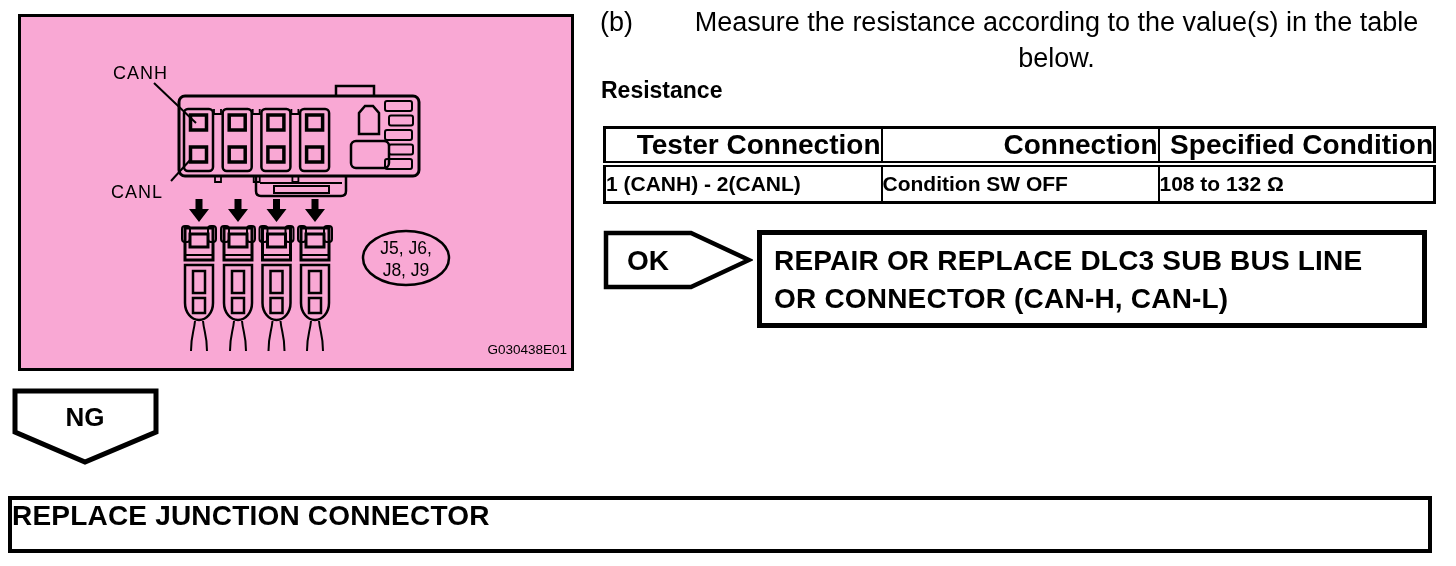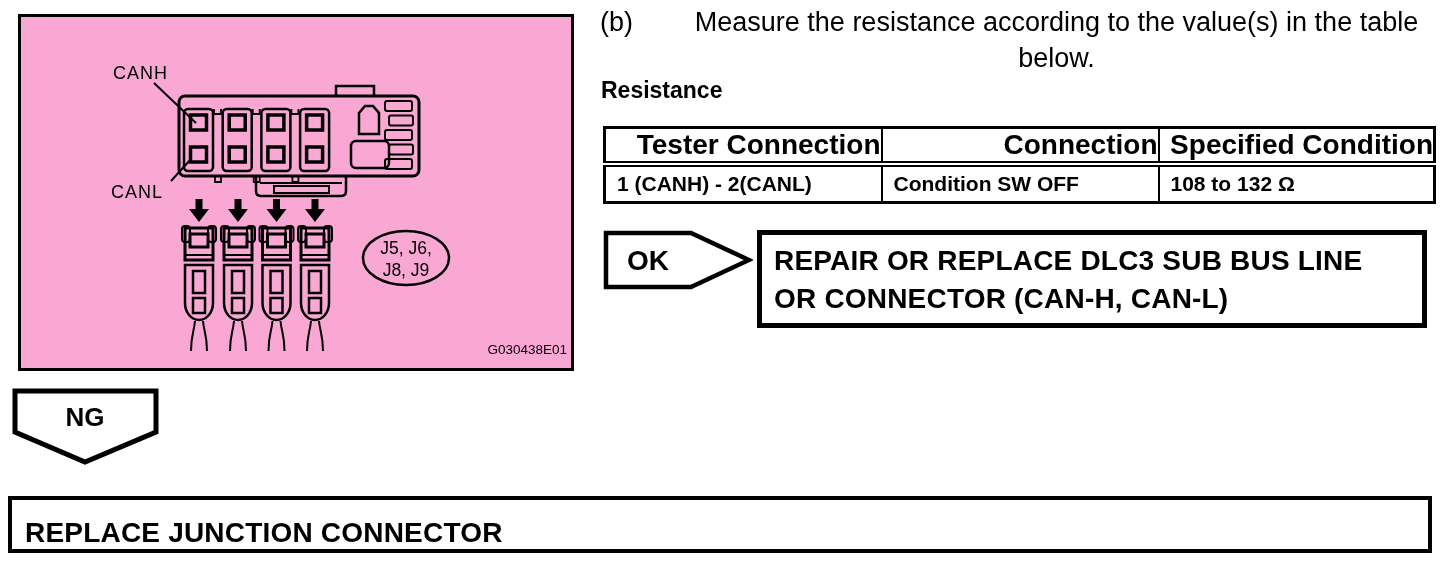--- a/index.html
+++ b/index.html
@@ -39,43 +39,43 @@
   }
   .spec-table th, .spec-table td {
     border-left:2px solid #000; border-right:2px solid #000;
     overflow:hidden; white-space:nowrap;
   }
   .spec-table th {
     height:33px; text-align:right; vertical-align:middle;
     border-bottom:6px double #000; font-size:28px;
   }
   .spec-table td {
-    height:38px; text-align:left; vertical-align:middle; padding-left:11px;
+    height:38px; text-align:left; vertical-align:middle; 
   }
 
   
   .ok-shape { left:603px; top:230px; width:150px; height:60px; }
   .shape-label {
     font-family:"Liberation Sans", sans-serif; font-weight:bold; fill:#000;
   }
   .repair-box {
     left:757px; top:230px; width:670px; height:98px;
     border:5px solid #000; padding:7px 12px 0 12px;
     font-size:28px; font-weight:bold; line-height:38px;
     letter-spacing:0.2px; white-space:nowrap;
   }
 
   
   .ng-shape { left:12px; top:388px; width:150px; height:80px; }
 
   
   .bottom-box {
     left:8px; top:496px; width:1424px; height:57px;
-    border:4px solid #000; display:flex; align-items:flex-end;
-    padding-left:13px; font-size:28px; font-weight:bold; letter-spacing:0.2px;
+    border:4px solid #000; display:flex; align-items:flex-start;
+    font-size:28px; font-weight:bold; letter-spacing:0.2px;
   }
 
   .svg-label { font-family:"Liberation Sans", sans-serif; fill:#000; }
 </style>
 </head>
 <body>
 
 <div class="abs figure-box">
   <svg viewBox="0 0 550 351">
     <defs>

